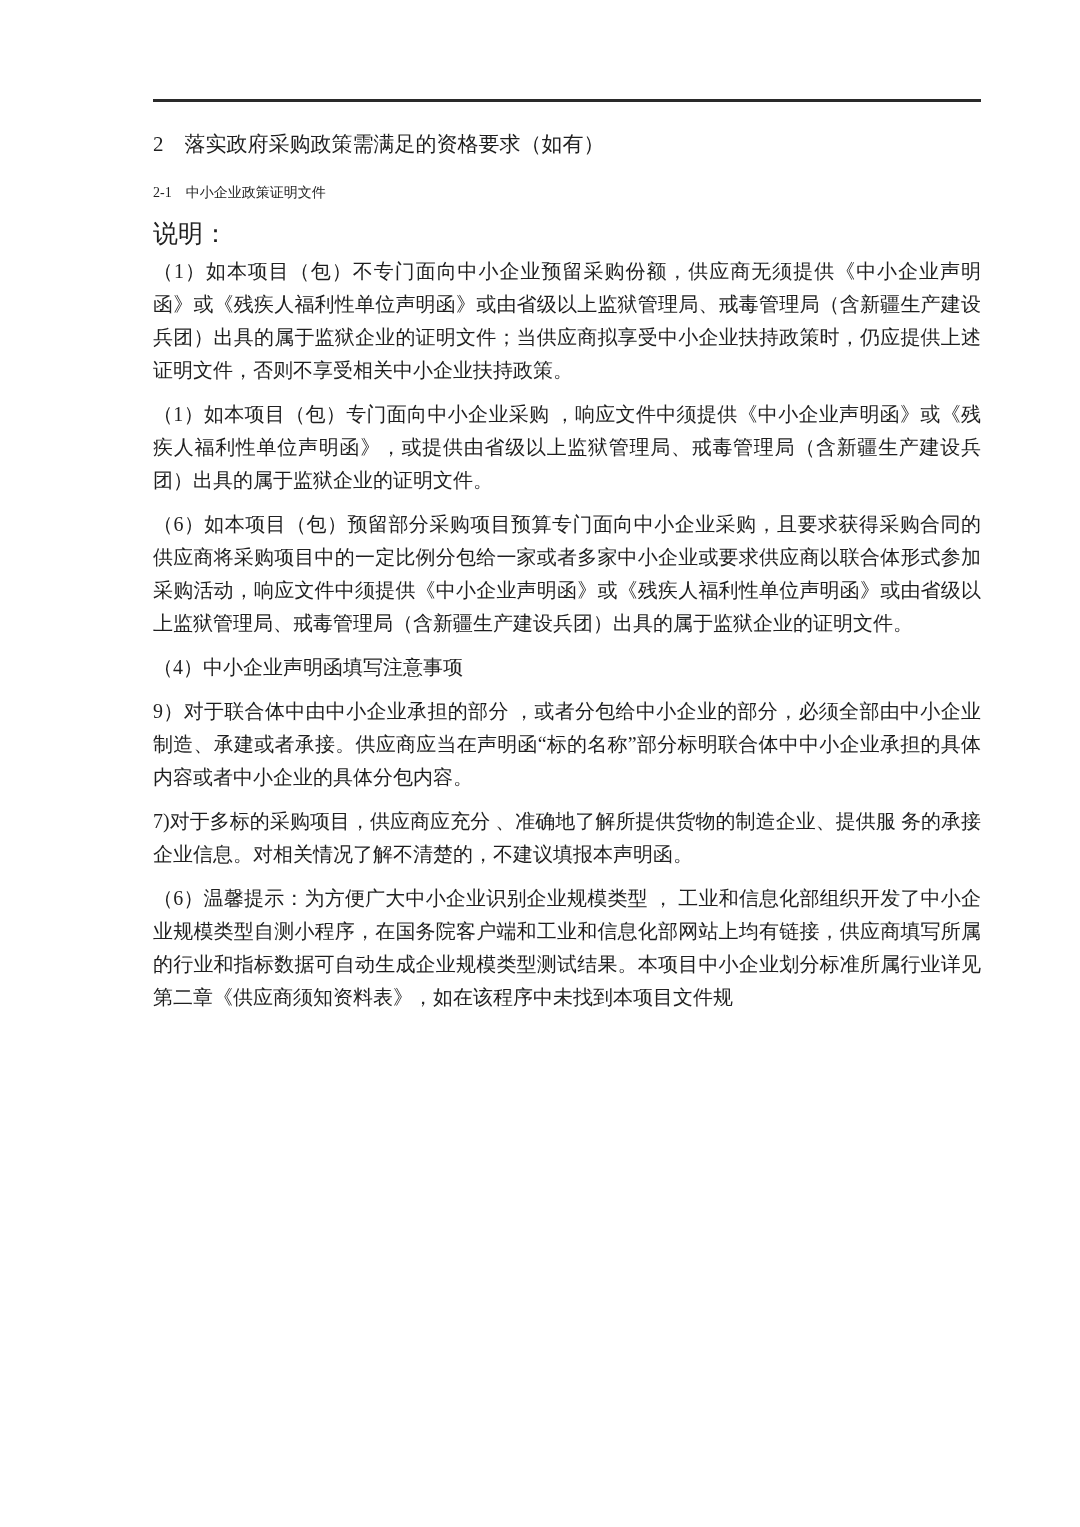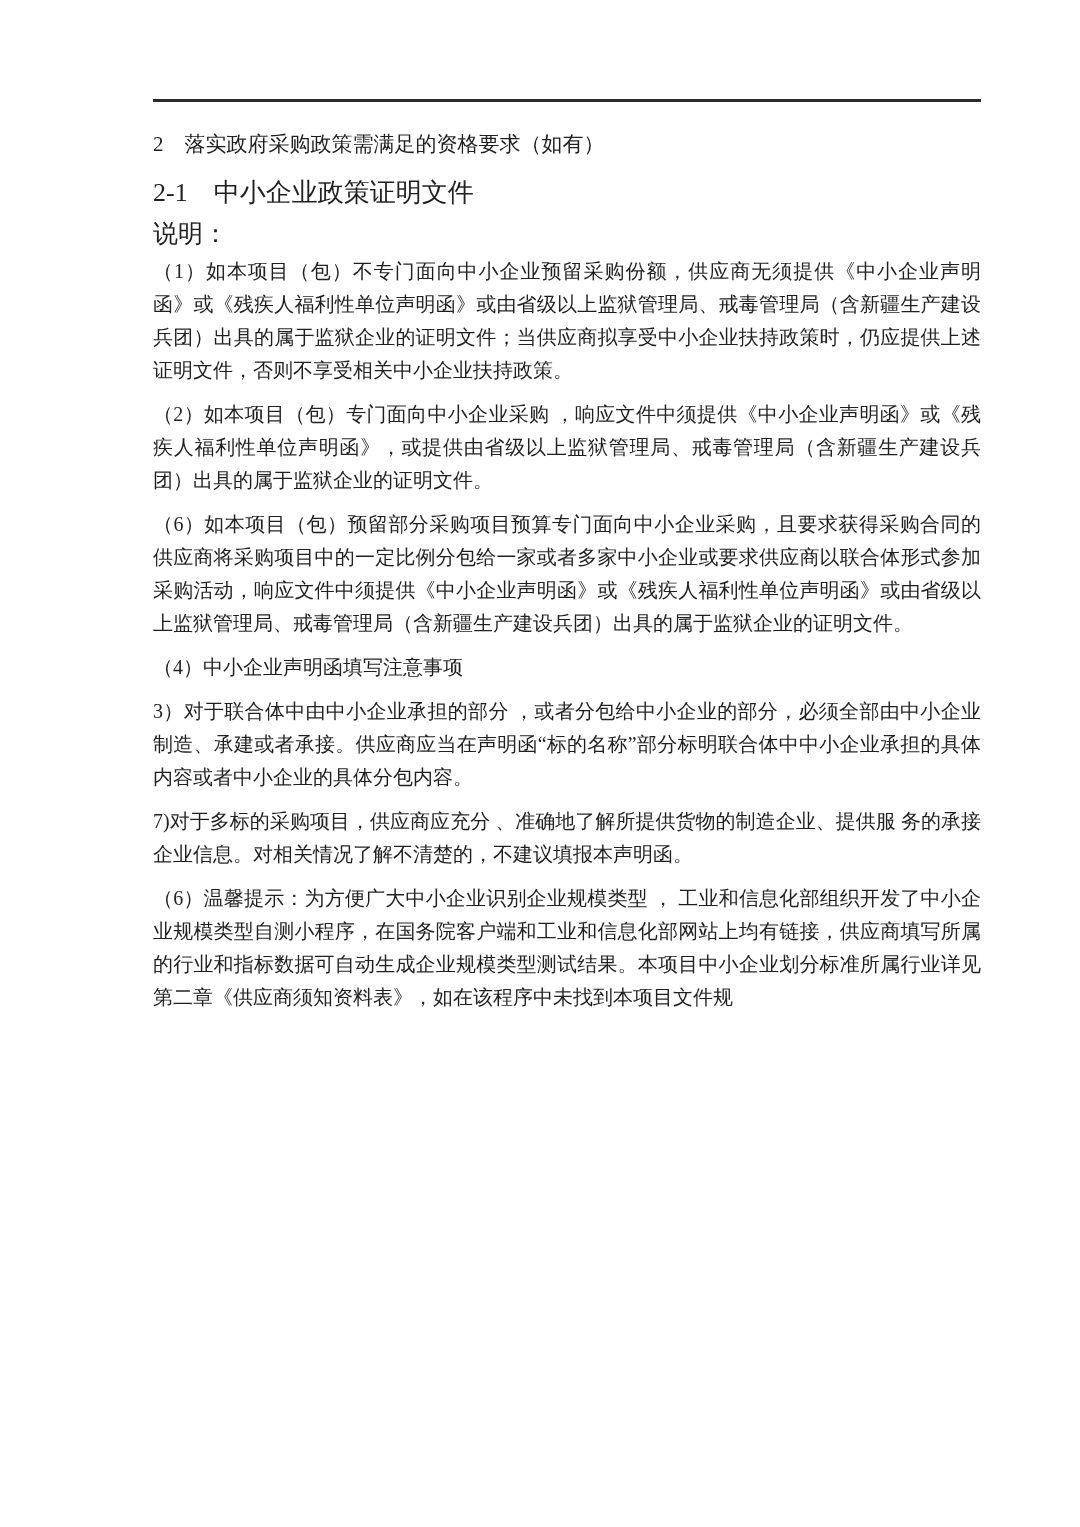--- a/index.html
+++ b/index.html
@@ -24,21 +24,21 @@
   }
   .h1 {
     margin: 26px 0 0 0;
     font-size: 21px;
     line-height: 33px;
     font-weight: normal;
     white-space: pre-wrap;
   }
   .h2 {
     margin: 15px 0 0 0;
-    font-size: 26px;
+    font-size: 14px;
     line-height: 33px;
     font-weight: normal;
     white-space: pre-wrap;
   }
   .note {
     margin: 8px 0 0 0;
     font-size: 25px;
     line-height: 33px;
   }
   p.body {
@@ -63,22 +63,22 @@
 </head>
 <body>
 
 <div class="page">
   <div class="content">
     <div class="rule"></div>
     <div class="h1">2    落实政府采购政策需满足的资格要求（如有）</div>
     <div class="h2">2-1    中小企业政策证明文件</div>
     <div class="note">说明：</div>
     <p class="body first">（1）如本项目（包）不专门面向中小企业预留采购份额，供应商无须提供《中小企业声明函》或《残疾人福利性单位声明函》或由省级以上监狱管理局、戒毒管理局（含新疆生产建设兵团）出具的属于监狱企业的证明文件；当供应商拟享受中小企业扶持政策时，仍应提供上述证明文件，否则不享受相关中小企业扶持政策。</p>
-    <p class="body">（2）如本项目（包）专门面向中小企业采购 ，响应文件中须提供《中小企业声明函》或《残疾人福利性单位声明函》，或提供由省级以上监狱管理局、戒毒管理局（含新疆生产建设兵团）出具的属于监狱企业的证明文件。</p>
+    <p class="body">（1）如本项目（包）专门面向中小企业采购 ，响应文件中须提供《中小企业声明函》或《残疾人福利性单位声明函》，或提供由省级以上监狱管理局、戒毒管理局（含新疆生产建设兵团）出具的属于监狱企业的证明文件。</p>
     <p class="body">（6）如本项目（包）预留部分采购项目预算专门面向中小企业采购，且要求获得采购合同的供应商将采购项目中的一定比例分包给一家或者多家中小企业或要求供应商以联合体形式参加采购活动，响应文件中须提供《中小企业声明函》或《残疾人福利性单位声明函》或由省级以上监狱管理局、戒毒管理局（含新疆生产建设兵团）出具的属于监狱企业的证明文件。</p>
     <p class="body">（4）中小企业声明函填写注意事项</p>
-    <p class="body">3）对于联合体中由中小企业承担的部分 ，或者分包给中小企业的部分，必须全部由中小企业制造、承建或者承接。供应商应当在声明函“标的名称”部分标明联合体中中小企业承担的具体内容或者中小企业的具体分包内容。</p>
+    <p class="body">9）对于联合体中由中小企业承担的部分 ，或者分包给中小企业的部分，必须全部由中小企业制造、承建或者承接。供应商应当在声明函“标的名称”部分标明联合体中中小企业承担的具体内容或者中小企业的具体分包内容。</p>
     <p class="body">7)对于多标的采购项目，供应商应充分 、准确地了解所提供货物的制造企业、提供服 务的承接企业信息。对相关情况了解不清楚的，不建议填报本声明函。</p>
     <p class="body">（6）温馨提示：为方便广大中小企业识别企业规模类型 ， 工业和信息化部组织开发了中小企业规模类型自测小程序，在国务院客户端和工业和信息化部网站上均有链接，供应商填写所属的行业和指标数据可自动生成企业规模类型测试结果。本项目中小企业划分标准所属行业详见第二章《供应商须知资料表》，如在该程序中未找到本项目文件规</p>
   </div>
   <span class="pagenum top">47</span>
   <span class="pagenum bottom">42</span>
 </div>
 
 </body></html>

